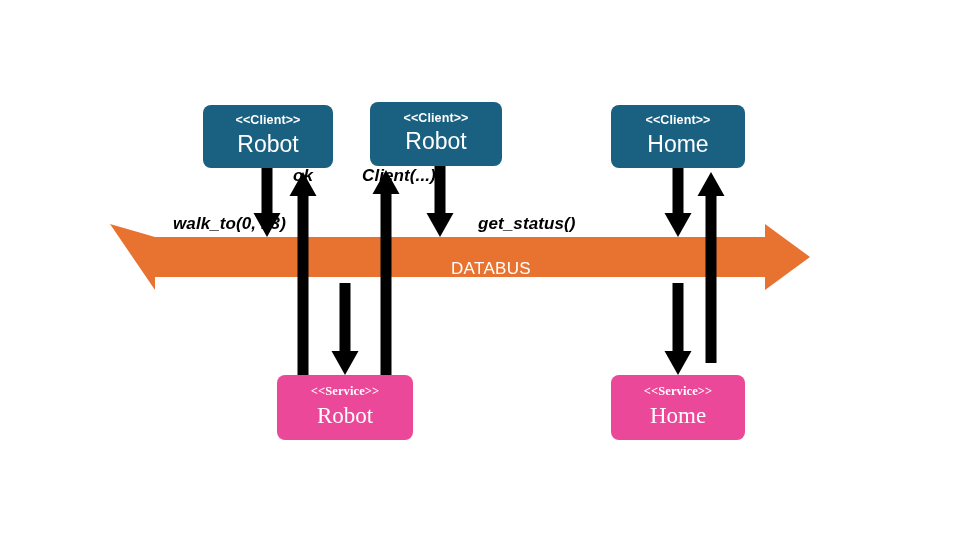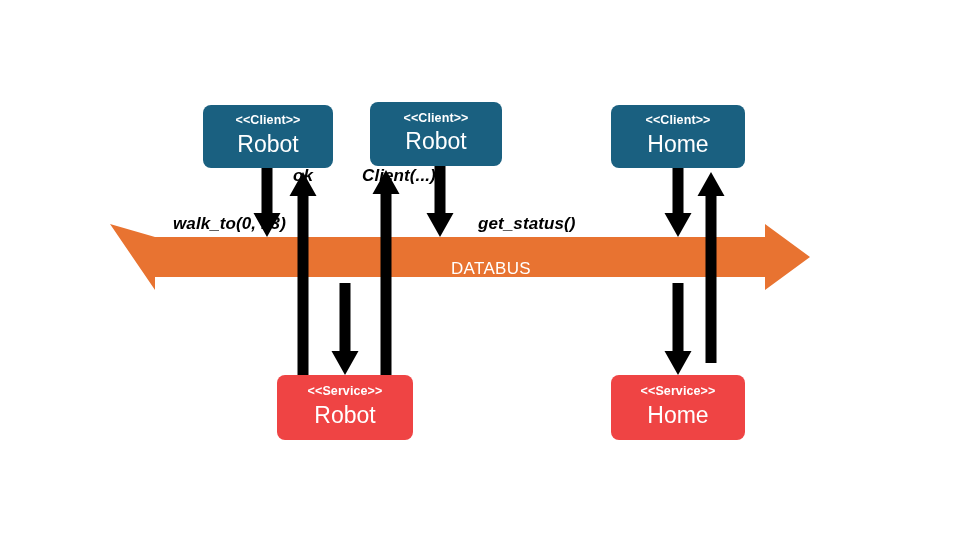--- a/index.html
+++ b/index.html
@@ -34,21 +34,22 @@
     align-items: center;
     justify-content: center;
     color: #ffffff;
     box-sizing: border-box;
     z-index: 5;
   }
   .node-box.client {
     background: #1A6080;
   }
   .node-box.service {
-    background: #ef4444;
+    background: #ec4899;
+    font-family: Liberation Serif, serif;
   }
   .node-stereotype {
     font-size: 12.5px;
     font-weight: 700;
     line-height: 1.25;
     letter-spacing: 0.1px;
     white-space: nowrap;
   }
   .node-name {
     font-size: 23px;

